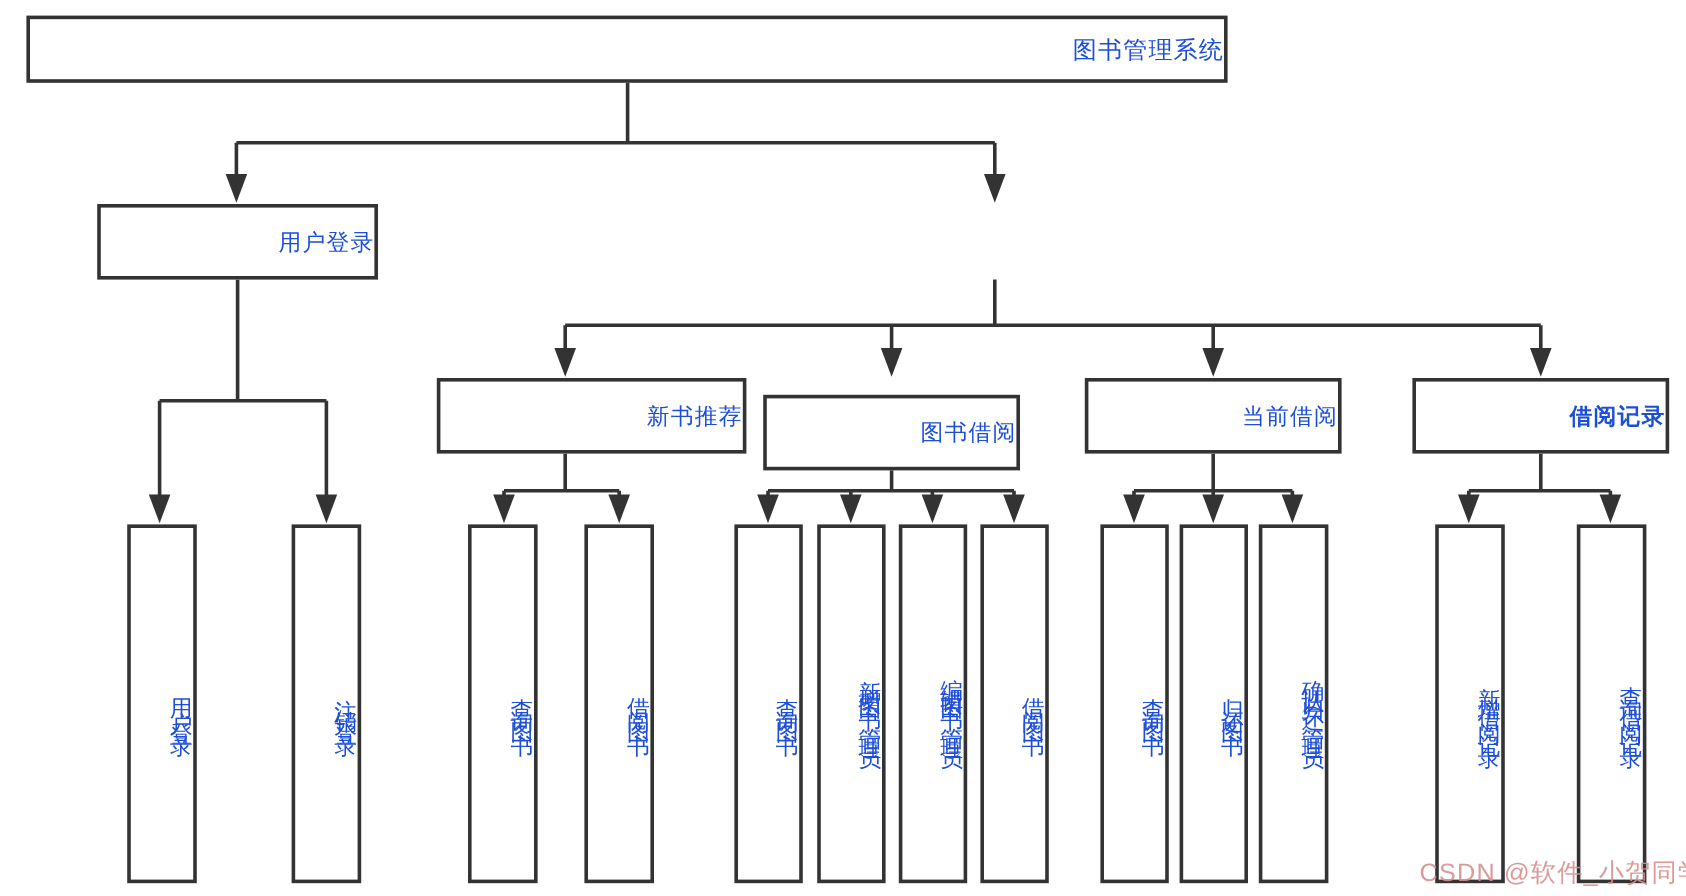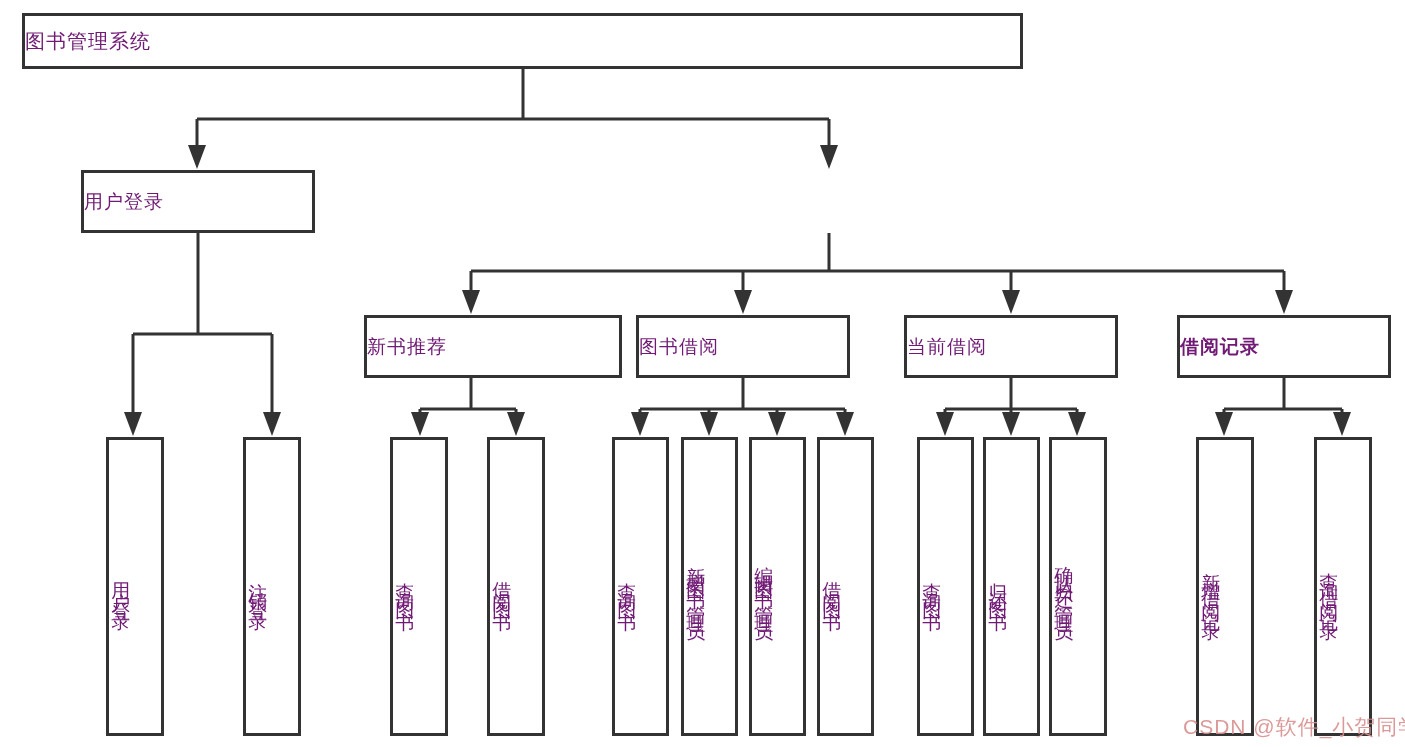--- a/index.html
+++ b/index.html
@@ -9,22 +9,22 @@
     background:#ffffff;
     font-family:"Liberation Sans", sans-serif;
     overflow:hidden;
   }
   .wires{position:absolute;left:0;top:0;width:1405px;height:747px;}
   .box{
     position:absolute;
     box-sizing:border-box;
     border:3px solid #333333;
     background:#ffffff;
-    display:flex;align-items:center;justify-content:flex-start;
-    color:#701a75;
+    display:flex;align-items:center;justify-content:flex-end;
+    color:#1d4ed8;
   }
   .hlabel{font-size:19px;letter-spacing:1px;white-space:nowrap;}
   .root-label{font-size:20px;}
   .leaf{overflow:hidden;}
   .vlabel{
     writing-mode:vertical-rl;
     text-orientation:mixed;
     font-size:19px;
     line-height:1.2;
     letter-spacing:10px;
@@ -90,21 +90,21 @@
     <span class="hlabel root-label">图书管理系统</span>
   </div>
 
   <div class="box" style="left:81px;top:170px;width:234px;height:63px;">
     <span class="hlabel">用户登录</span>
   </div>
 
   <div class="box" style="left:364px;top:315px;width:258px;height:63px;">
     <span class="hlabel">新书推荐</span>
   </div>
-  <div class="box" style="left:636px;top:315px;width:214px;height:63px;">
+  <div class="box" style="left:636px;top:329px;width:214px;height:63px;">
     <span class="hlabel">图书借阅</span>
   </div>
   <div class="box" style="left:904px;top:315px;width:214px;height:63px;">
     <span class="hlabel">当前借阅</span>
   </div>
   <div class="box" style="left:1177px;top:315px;width:214px;height:63px;font-weight:bold;">
     <span class="hlabel">借阅记录</span>
   </div>
 
   <div class="box leaf" style="left:106px;top:437px;width:58px;height:299px;">

